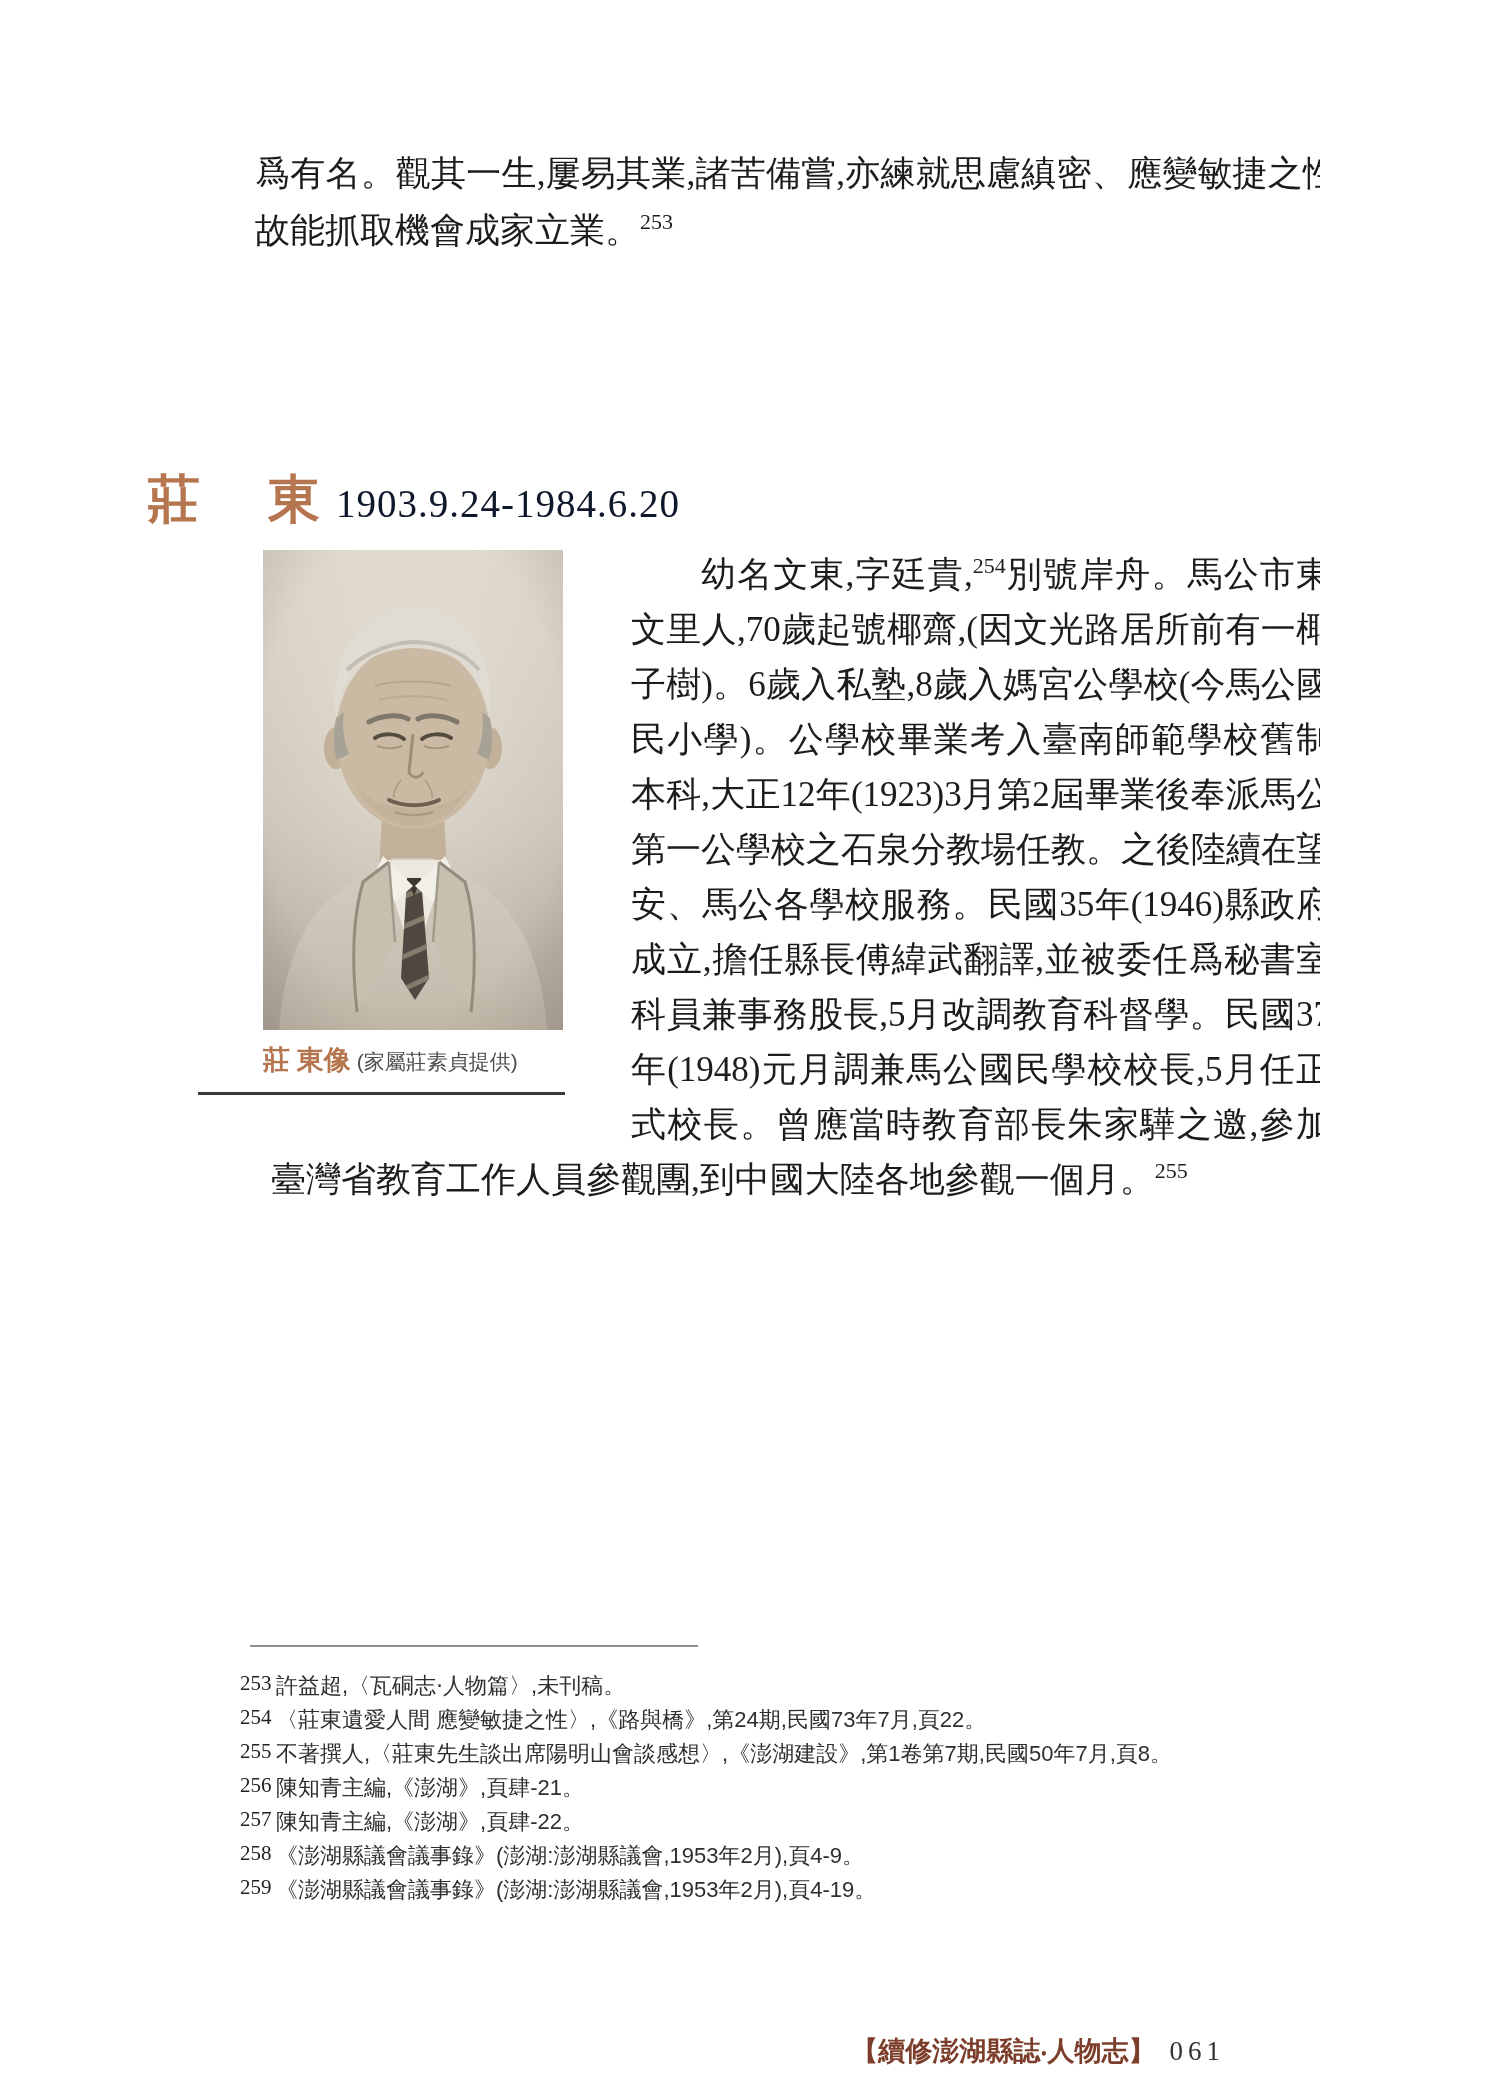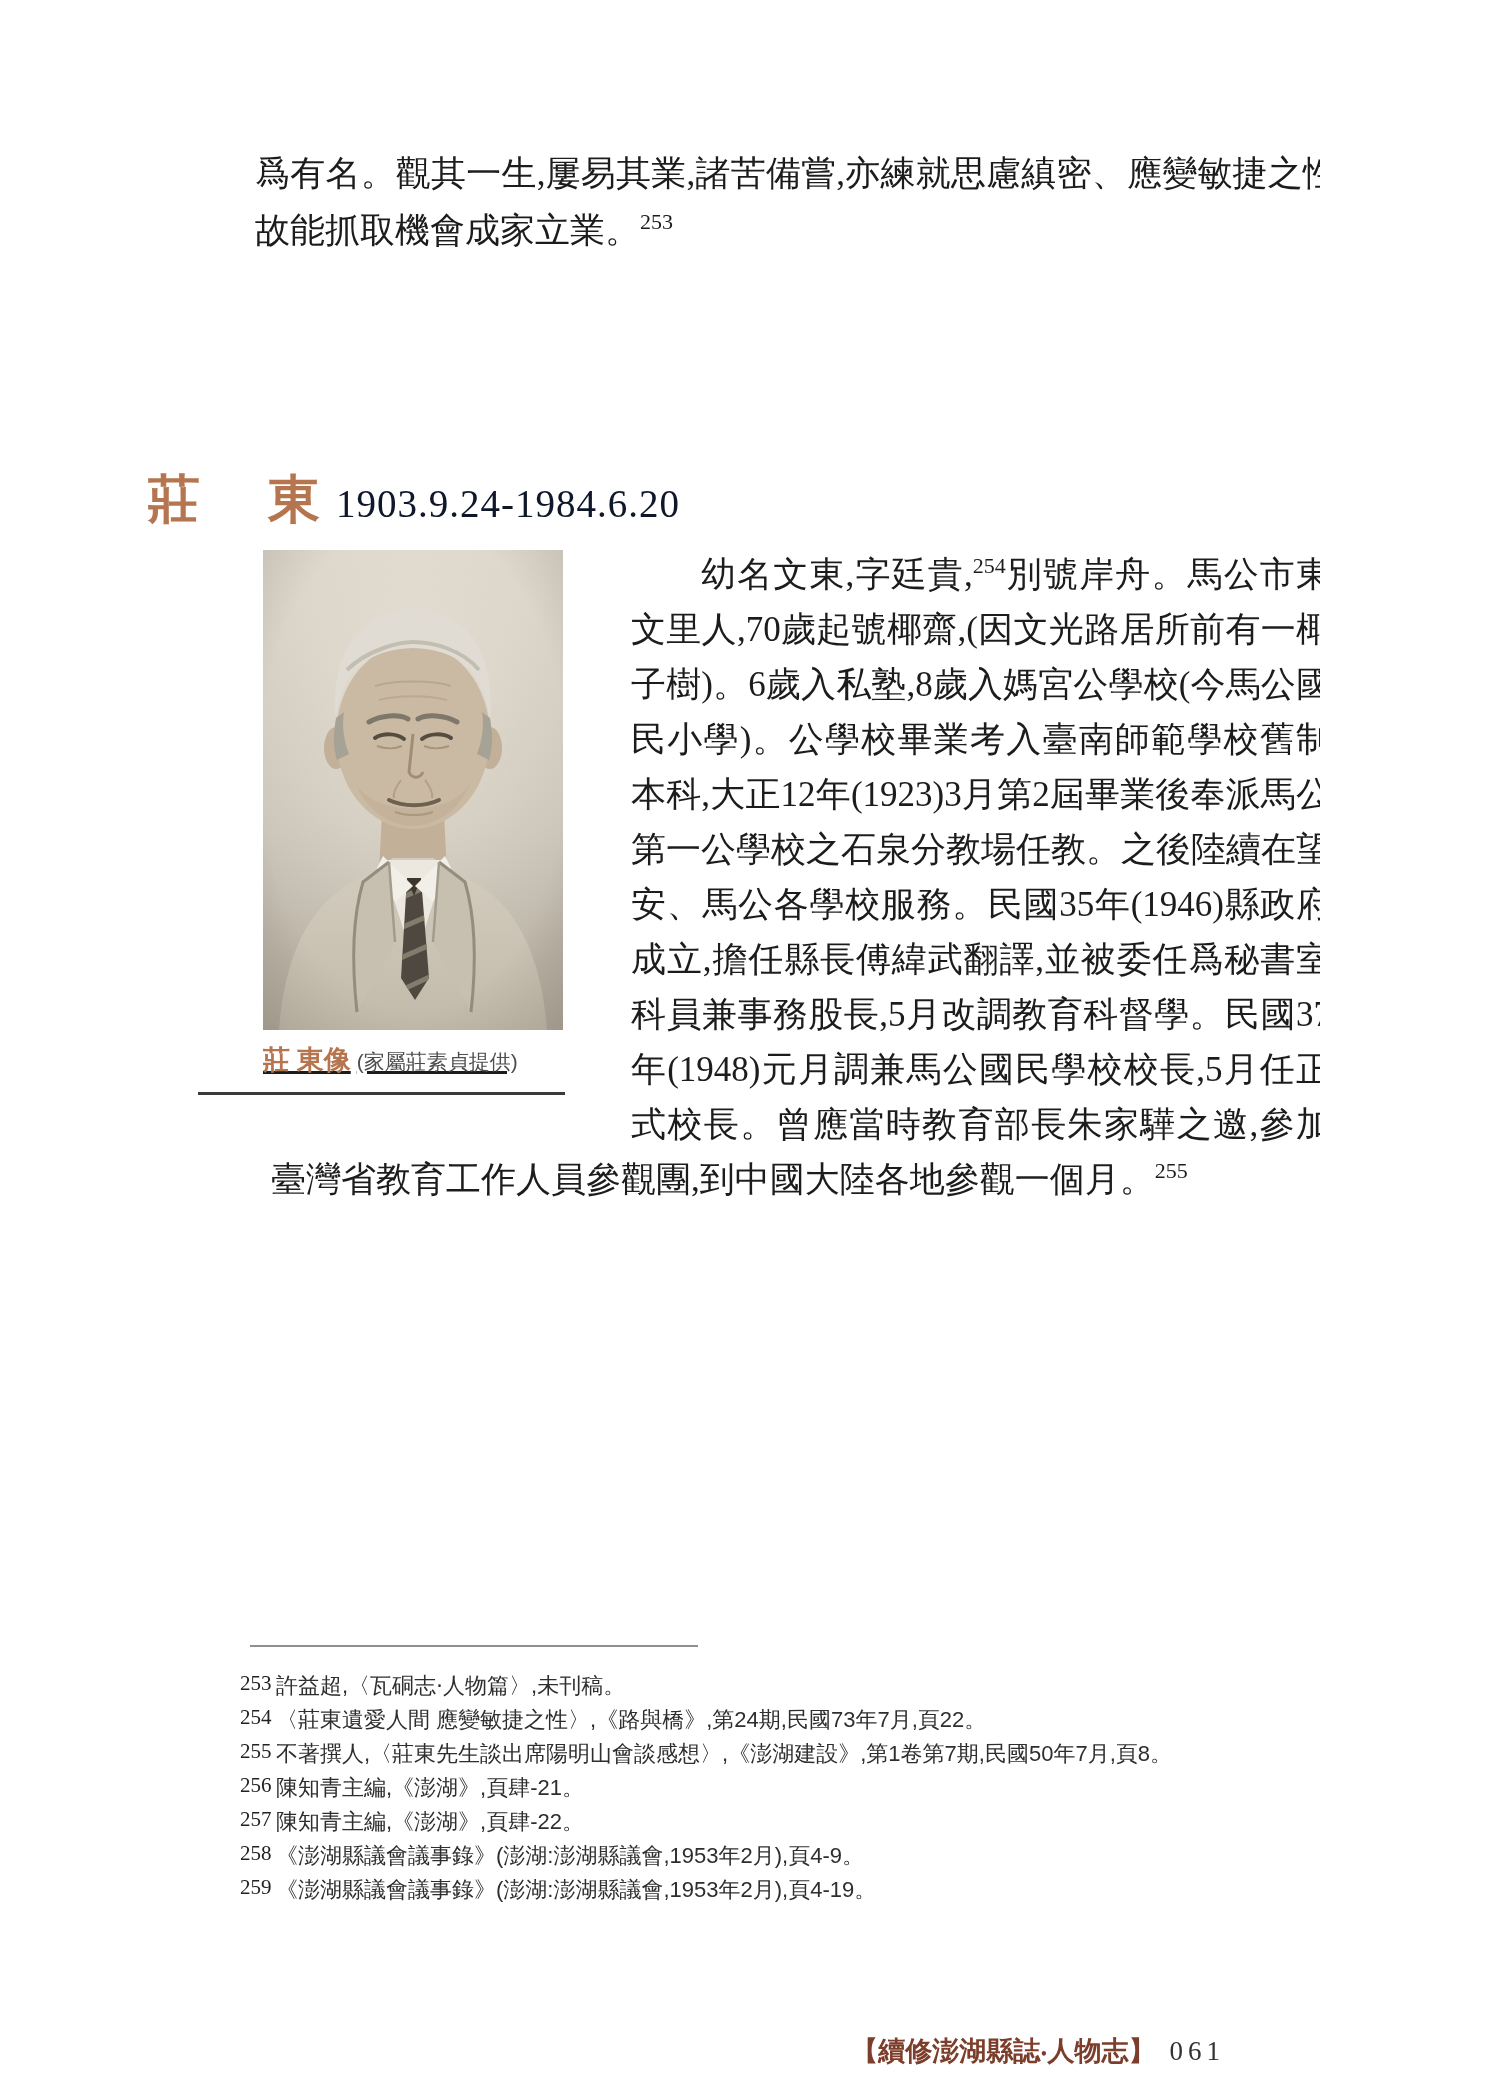--- a/index.html
+++ b/index.html
@@ -37,21 +37,21 @@
   .life-dates{
     font-size:39px;color:#0f172a;margin-left:16px;letter-spacing:1px;
   }
   
   .article{
     position:absolute;left:255px;top:531px;width:1092px;
     font-size:35px;line-height:55px;text-align:justify;
   }
   .article p{margin:16px;text-indent:2em;}
   .photo-float{
-    float:left;width:360px;height:573px;margin:11px 0 0 0;padding:8px;text-decoration:underline;
+    float:left;width:360px;height:573px;margin:11px 0 0 0;padding:8px;
   }
   .photo-frame{width:300px;height:480px;display:block;}
   .photo-caption{
     margin-top:12px;white-space:nowrap;line-height:32px;
   }
   .cap-name{
     font-size:27px;font-weight:bold;color:#b5764f;
     font-family:"Liberation Serif","DejaVu Serif",serif;
   }
   .cap-credit{

